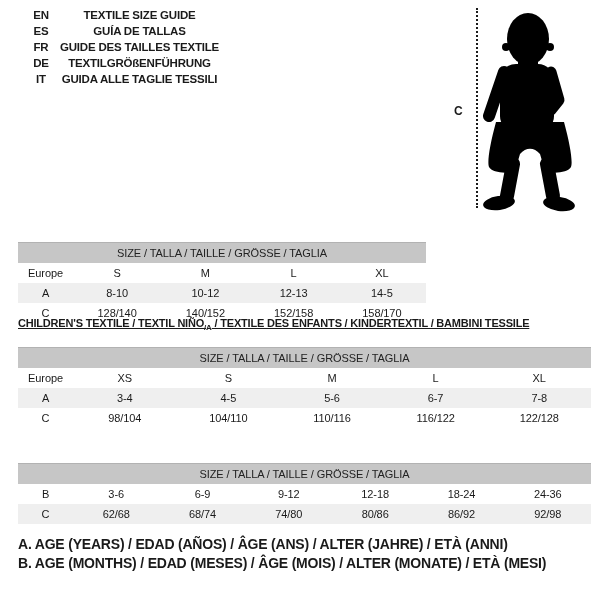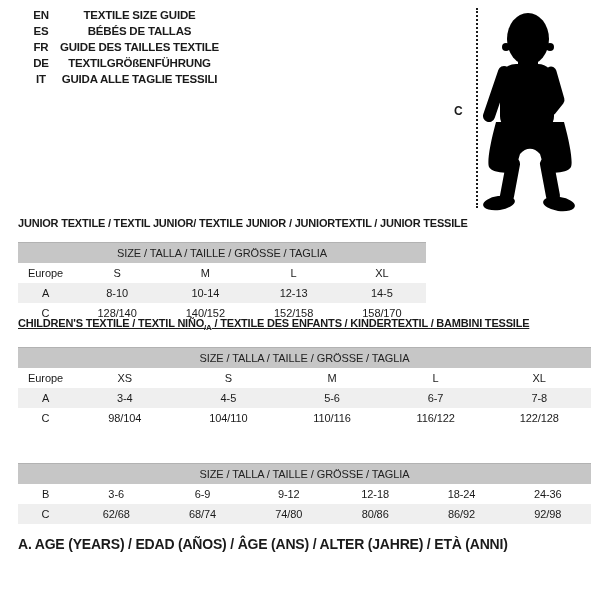--- a/index.html
+++ b/index.html
@@ -46,21 +46,21 @@
 </style>
 </head>
 <body>
 
 <div id="page">
 
   <div class="lang-block">
     <span class="lang-code">EN</span>
     <span class="lang-label">TEXTILE SIZE GUIDE</span>
     <span class="lang-code">ES</span>
-    <span class="lang-label">BÉBÉS DE TALLAS</span>
+    <span class="lang-label">GUÍA DE TALLAS</span>
     <span class="lang-code">FR</span>
     <span class="lang-label">GUIDE DES TAILLES TEXTILE</span>
     <span class="lang-code">DE</span>
     <span class="lang-label">TEXTILGRÖßENFÜHRUNG</span>
     <span class="lang-code">IT</span>
     <span class="lang-label">GUIDA ALLE TAGLIE TESSILI</span>
   </div>
 
   <div class="figure">
     <span class="height-label">C</span>
@@ -76,21 +76,20 @@
         <path d="M69,66 L77,94 L69,104" stroke="#000000" stroke-width="11" stroke-linecap="round" stroke-linejoin="round" fill="none"></path>
         <path d="M14,116 L82,116 C88,138 91,156 89,161 C86,167 70,168 63,165 L58,148 C52,141 44,141 38,148 L33,165 C26,168 10,167 7,161 C5,156 8,138 14,116 Z"></path>
         <path d="M31,158 L25,190" stroke="#000000" stroke-width="14" stroke-linecap="round" fill="none"></path>
         <path d="M65,158 L71,190" stroke="#000000" stroke-width="14" stroke-linecap="round" fill="none"></path>
         <ellipse cx="17" cy="197" rx="16" ry="7" transform="rotate(-8 17 197)"></ellipse>
         <ellipse cx="77" cy="198" rx="16" ry="7" transform="rotate(8 77 198)"></ellipse>
       </g>
     </svg>
   </div>
 
-  <div id="title-junior" class="section-title"><span>JUNIOR TEXTILE / TEXTIL JUNIOR/ TEXTILE JUNIOR / JUNIORTEXTIL / JUNIOR TESSILE</span></div>
   <table id="table-junior" class="size-table">
     <colgroup>
         <col style="width:55px">
         <col>
         <col>
         <col>
         <col>
       </colgroup>
     <tbody>
         <tr>
@@ -99,21 +98,21 @@
     <tr>
       <td class="row-label">Europe</td>
       <td>S</td>
       <td>M</td>
       <td>L</td>
       <td>XL</td>
     </tr>
     <tr class="zebra">
       <td class="row-label">A</td>
       <td>8-10</td>
-      <td>10-14</td>
+      <td>10-12</td>
       <td>12-13</td>
       <td>14-5</td>
     </tr>
     <tr>
       <td class="row-label">C</td>
       <td>128/140</td>
       <td>140/152</td>
       <td>152/158</td>
       <td>158/170</td>
     </tr>
@@ -193,15 +192,16 @@
       <td>74/80</td>
       <td>80/86</td>
       <td>86/92</td>
       <td>92/98</td>
     </tr>
   </tbody>
     </table>
 
   <div class="legend">
     <div class="legend-line">A. AGE (YEARS) / EDAD (AÑOS) / ÂGE (ANS) / ALTER (JAHRE) / ETÀ (ANNI)</div>
+    <div class="legend-line">B. AGE (MONTHS) / EDAD (MESES) / ÂGE (MOIS) / ALTER (MONATE) / ETÀ (MESI)</div>
   </div>
 
 </div>
 
 </body></html>

